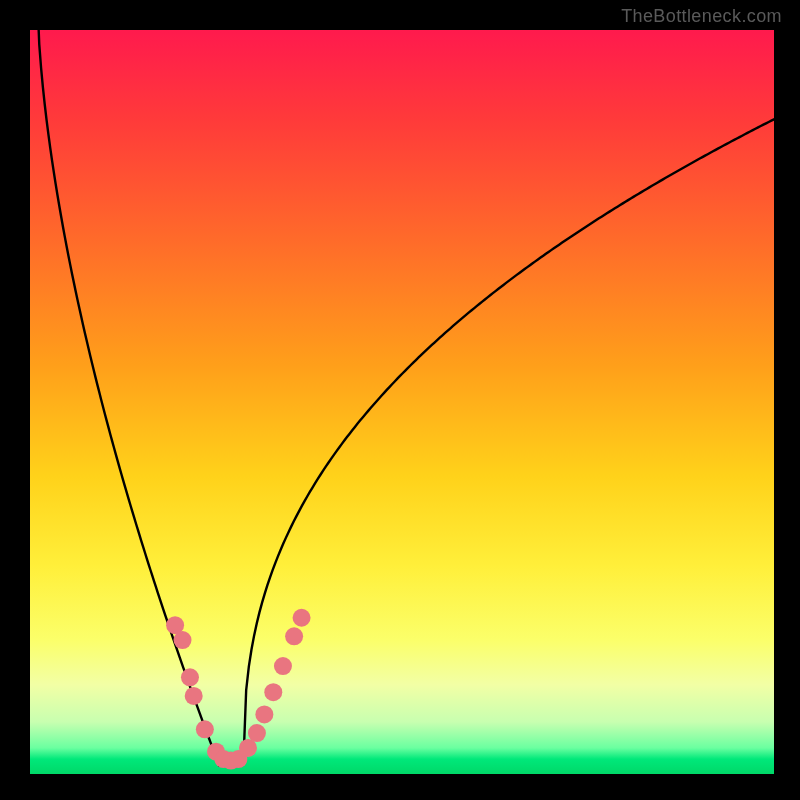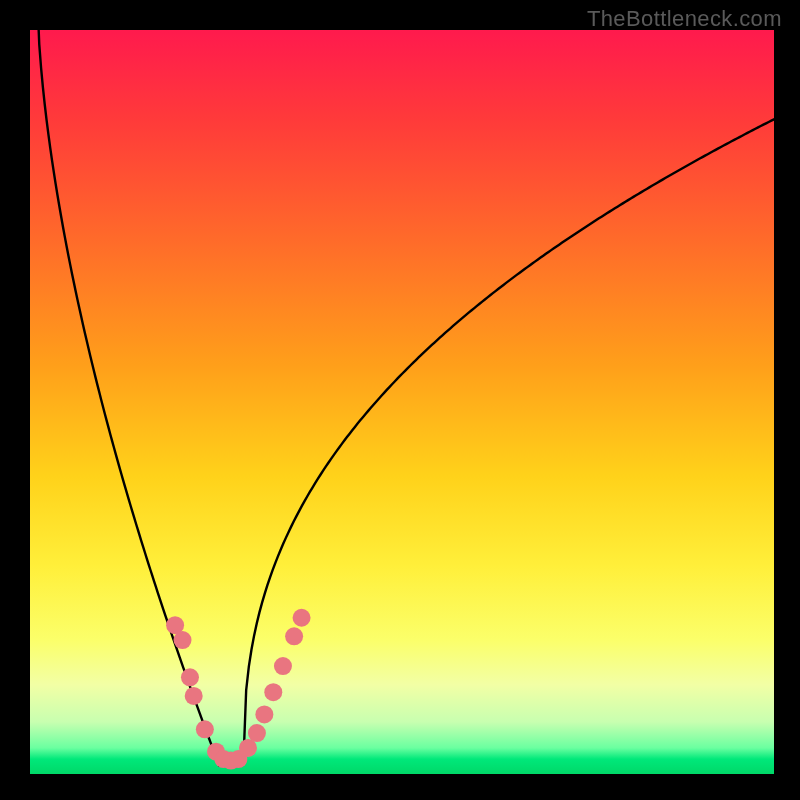--- a/index.html
+++ b/index.html
@@ -42,21 +42,21 @@
       #6affa0 96.5%,
       #00e87a 98%,
       #00d868 100%
     );
   }
   .watermark {
     position: absolute;
     top: 6px;
     right: 18px;
     color: #5a5a5a;
-    font-size: 22px;
+    font-size: 18px;
     letter-spacing: 0.4px;
     font-weight: 500;
     user-select: none;
   }
   svg.curves {
     position: absolute;
     left: 0; top: 0;
     width: 744px;
     height: 744px;
     overflow: visible;

